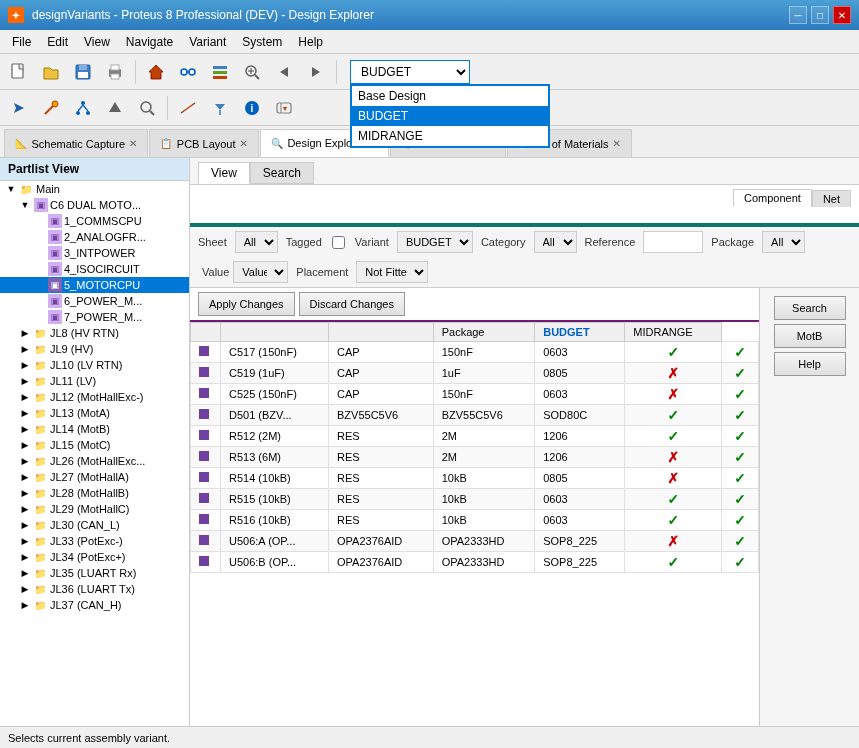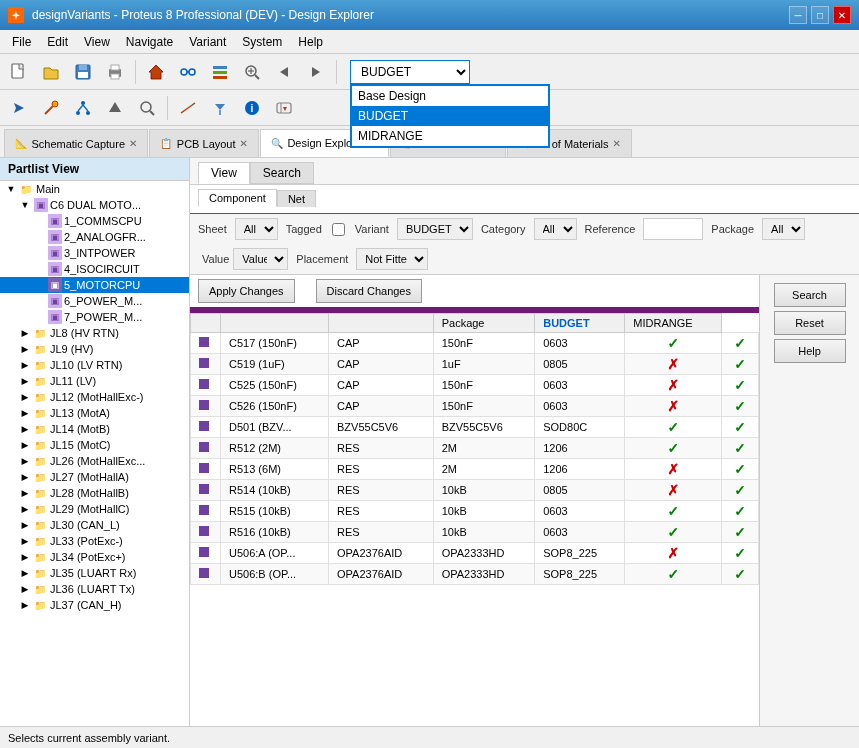--- a/index.html
+++ b/index.html
@@ -48,33 +48,33 @@
 
     
     .content-area { flex: 1; background: white; display: flex; flex-direction: column; overflow: hidden; }
     
     
     .inner-tab-bar { display: flex; align-items: center; padding: 4px 8px 0; border-bottom: 1px solid #ccc; background: #f5f5f5; }
     .inner-tab { padding: 3px 12px; border: 1px solid #ccc; background: #e0e0e0; cursor: pointer; font-size: 12px; }
     .inner-tab.active { background: white; border-bottom: 1px solid white; }
 
     
-    .comp-tab-bar { display: flex; align-items: center; padding: 4px 8px 6px; border-bottom: 1px solid #0f766e; }
+    .comp-tab-bar { display: flex; align-items: center; padding: 4px 8px 16px; border-bottom: 4px solid #0f766e; justify-content: flex-end; }
     .comp-tab { padding: 2px 10px; border: 1px solid #ccc; border-bottom: none; background: #e0e0e0; cursor: pointer; font-size: 11px; }
     .comp-tab.active { background: white; border-bottom: 1px solid white; }
 
     
     .filter-bar { padding: 4px 8px; background: #f5f5f5; border-bottom: 1px solid #ccc; display: flex; align-items: center; gap: 8px; flex-wrap: wrap; }
     .filter-label { font-size: 11px; color: #333; }
     .filter-select { font-size: 11px; border: 1px solid #ccc; padding: 1px 4px; height: 22px; }
     .filter-checkbox { margin: 0 2px; }
     .filter-input { font-size: 11px; border: 1px solid #ccc; padding: 1px 4px; height: 22px; width: 60px; }
 
     
-    .action-bar { padding: 4px 8px; background: white; border-bottom: 6px solid #701a75; display: flex; align-items: center; gap: 21px; }
+    .action-bar { padding: 4px 8px; background: white; border-bottom: 2px solid #701a75; display: flex; align-items: center; gap: 4px; }
     .action-btn { padding: 2px 10px; border: 1px solid #999; background: linear-gradient(to bottom, #f5f5f5, #e0e0e0); cursor: pointer; font-size: 11px; height: 24px; }
 
     
     .table-container { flex: 1; overflow-y: auto; overflow-x: hidden; }
     .data-table { width: 100%; border-collapse: collapse; font-size: 11px; }
     .data-table th { background: #f0f0f0; border: 1px solid #ccc; padding: 3px 8px; text-align: left; font-weight: normal; position: sticky; top: 0; z-index: 10; }
     .data-table th.budget-col { color: #0060c0; font-weight: bold; }
     .data-table td { border: 1px solid #e0e0e0; padding: 2px 8px; }
     .data-table tr:nth-child(even) { background: #f9f9f9; }
     .check-mark { color: #008000; font-size: 14px; font-weight: bold; }
@@ -537,31 +537,20 @@
     <td>CAP</td>
     <td>150nF</td>
     <td>0603</td>
     <td style="text-align:center;"><span class="cross-mark">✗</span></td>
     <td style="text-align:center;"><span class="check-mark">✓</span></td>
   </tr>
                 <tr>
     <td>
       <div style="width:10px;height:10px;background:#7040a0;display:inline-block;"></div>
     </td>
-    <td>C526 (150nF)</td>
-    <td>CAP</td>
-    <td>150nF</td>
-    <td>0603</td>
-    <td style="text-align:center;"><span class="cross-mark">✗</span></td>
-    <td style="text-align:center;"><span class="check-mark">✓</span></td>
-  </tr>
-                <tr>
-    <td>
-      <div style="width:10px;height:10px;background:#7040a0;display:inline-block;"></div>
-    </td>
     <td>D501 (BZV...</td>
     <td>BZV55C5V6</td>
     <td>BZV55C5V6</td>
     <td>SOD80C</td>
     <td style="text-align:center;"><span class="check-mark">✓</span></td>
     <td style="text-align:center;"><span class="check-mark">✓</span></td>
   </tr>
                 <tr>
     <td>
       <div style="width:10px;height:10px;background:#7040a0;display:inline-block;"></div>
@@ -639,21 +628,21 @@
     <td style="text-align:center;"><span class="check-mark">✓</span></td>
     <td style="text-align:center;"><span class="check-mark">✓</span></td>
   </tr>
               </tbody>
           </table>
         </div>
       </div>
 
       <div class="right-panel">
         <button class="right-btn">Search</button>
-        <button class="right-btn">Reset</button>
+        <button class="right-btn">MotB</button>
         <button class="right-btn">Help</button>
       </div>
     </div>
   </div>
 </div>
 
 <div class="status-bar">
   <span>Selects current assembly variant.</span>
 </div>
 

